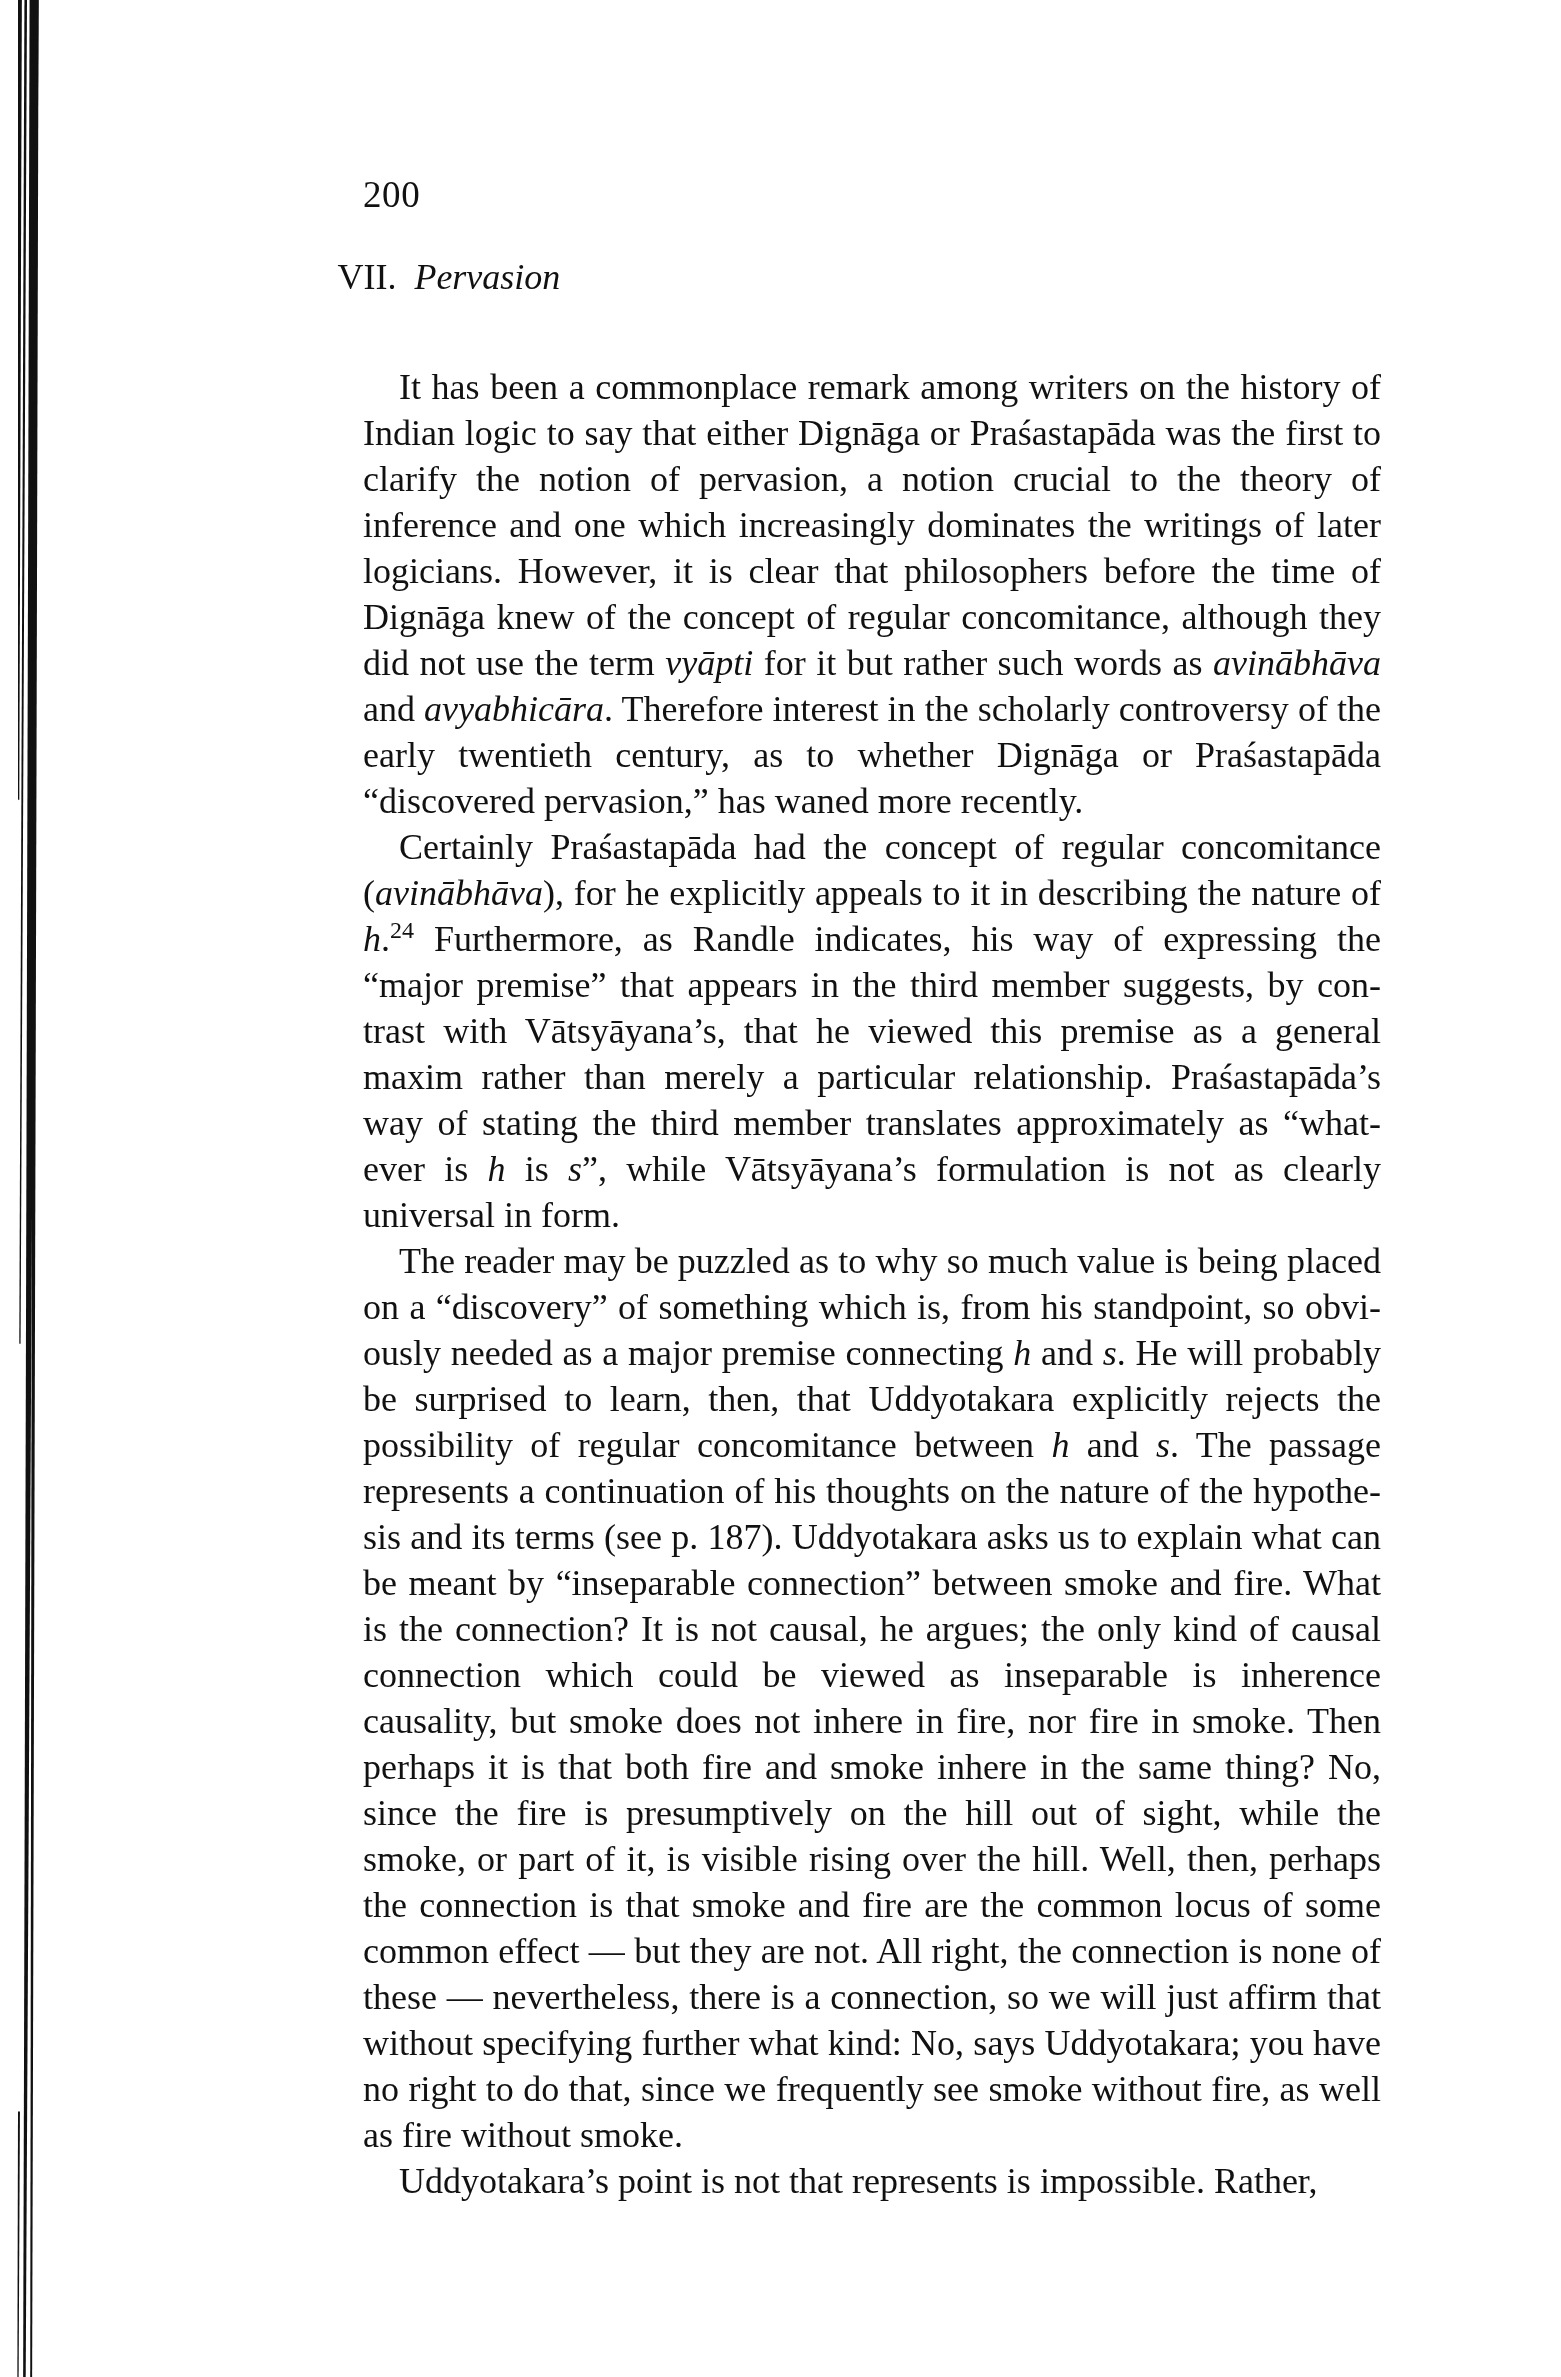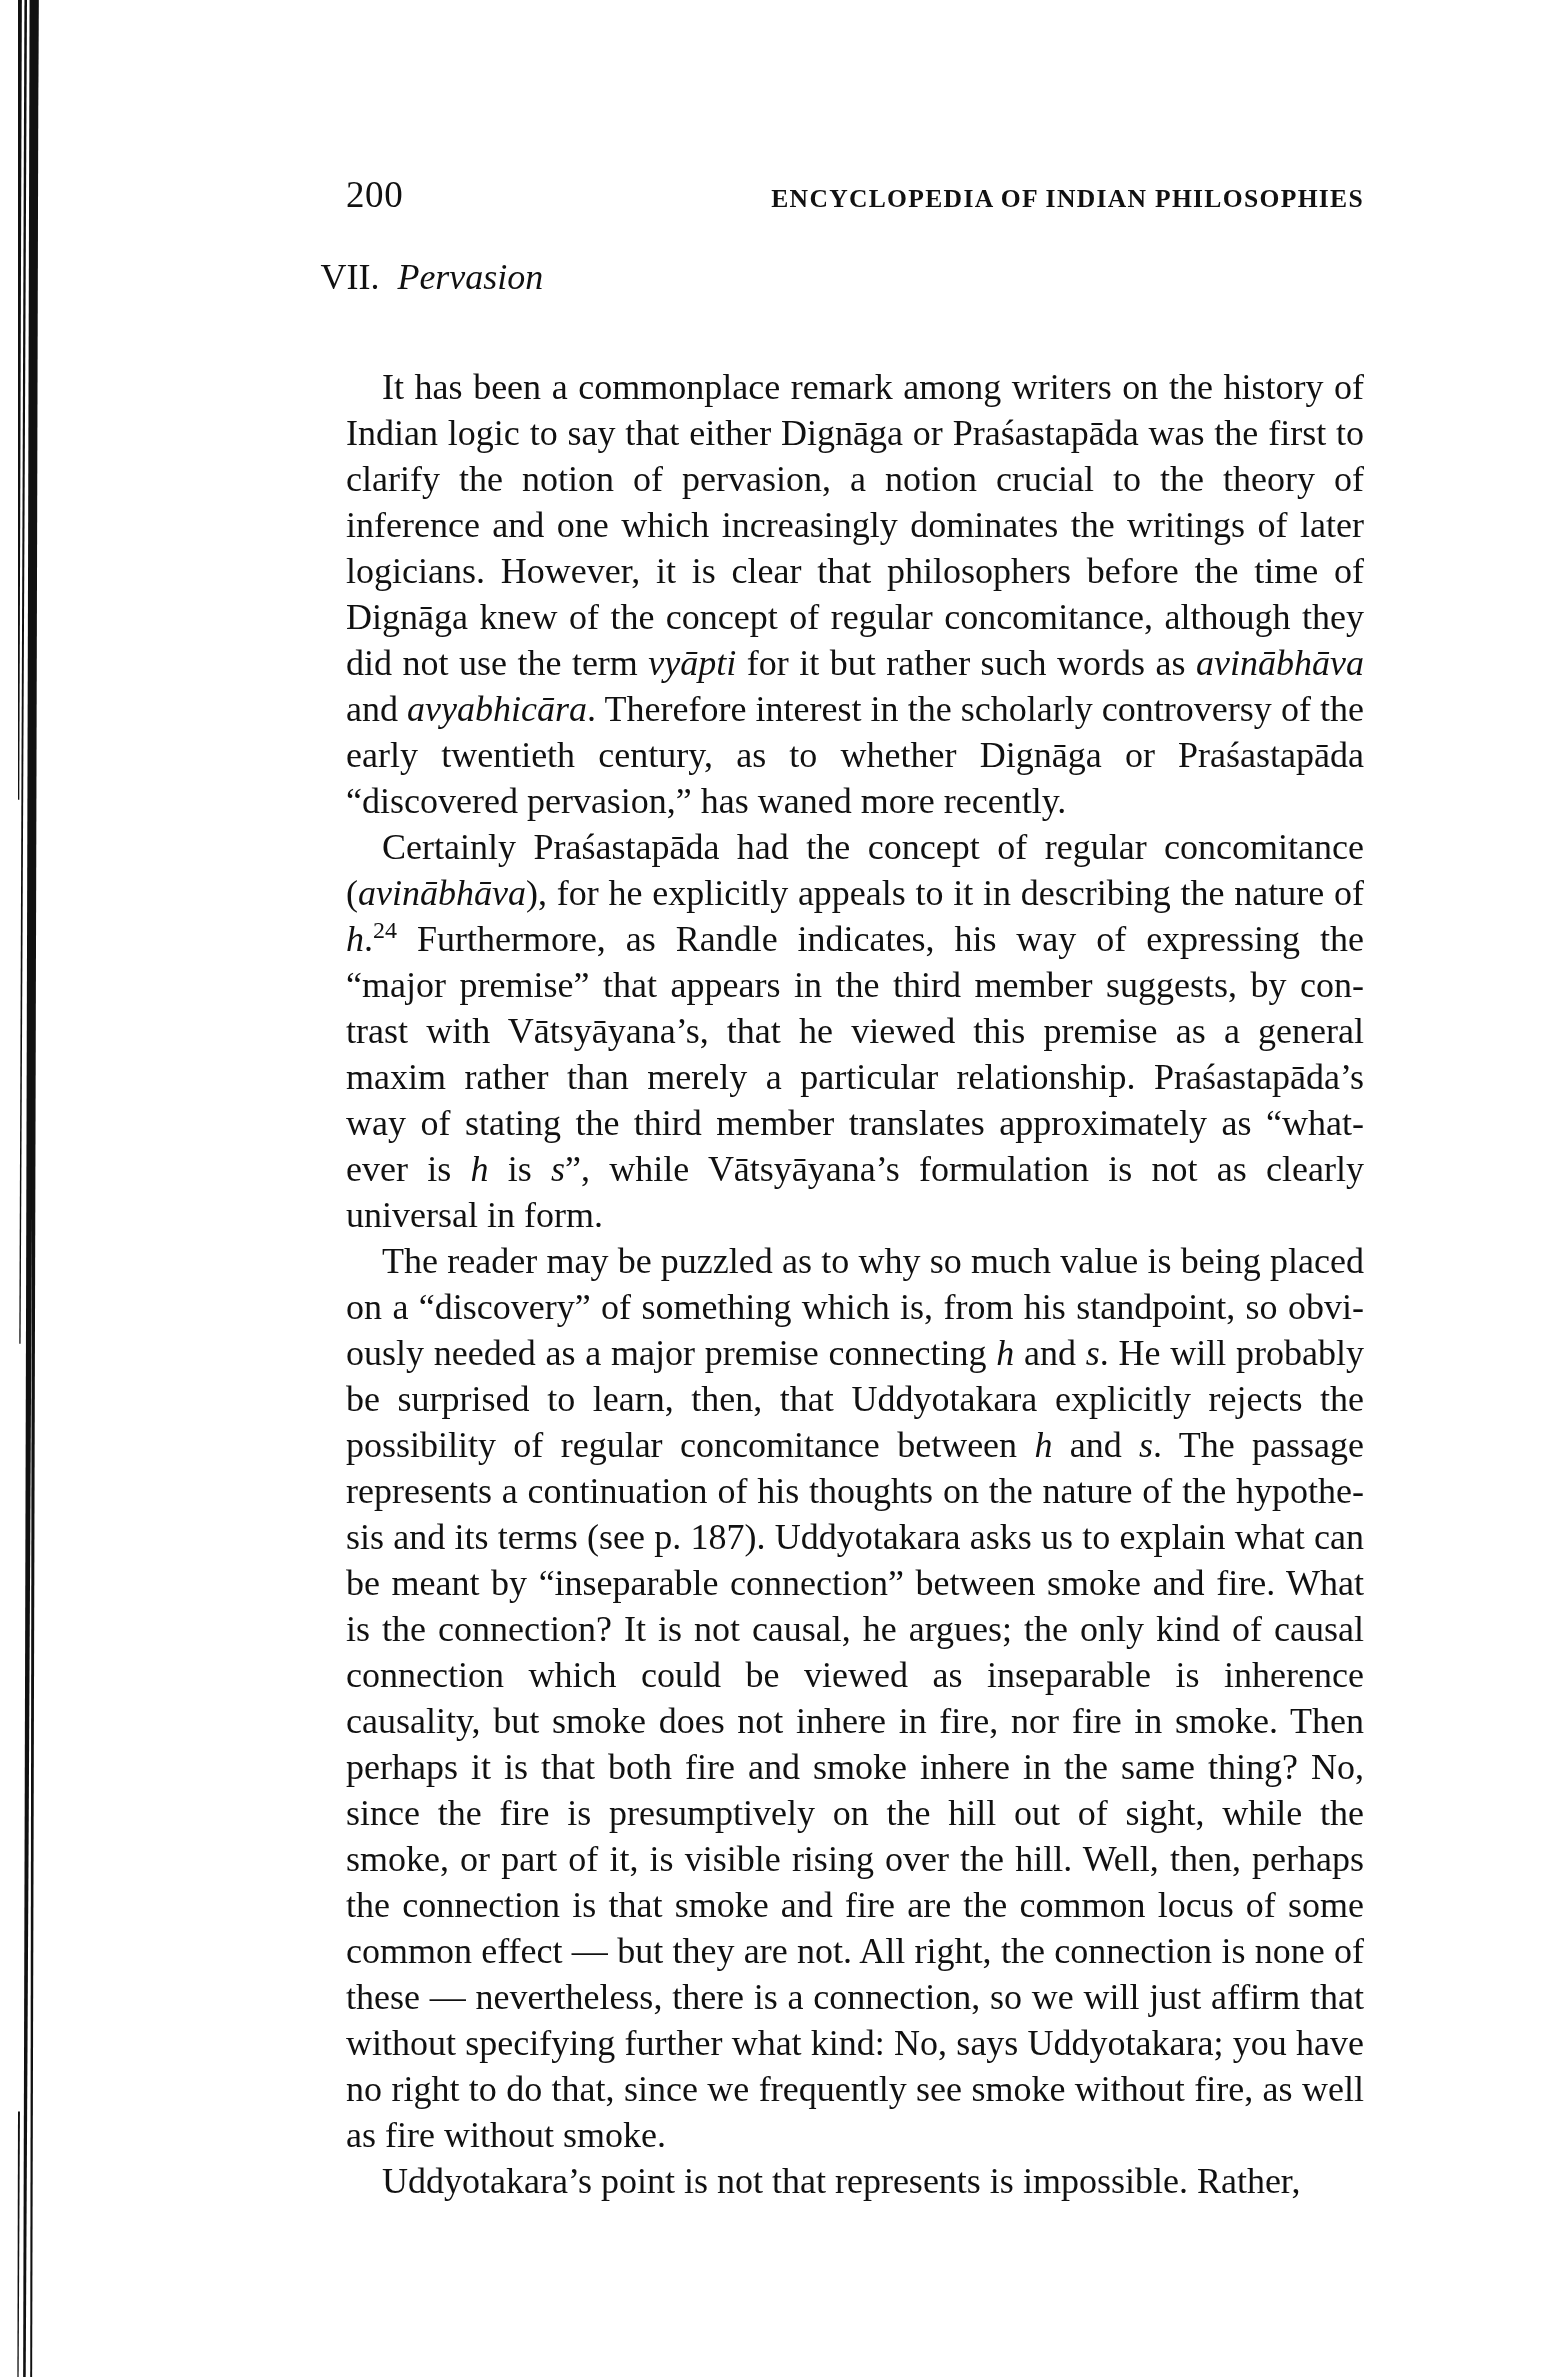--- a/index.html
+++ b/index.html
@@ -5,21 +5,21 @@
     html, body { margin: 0; padding: 0; background: #ffffff; }
     body {
       width: 1562px; height: 2377px; position: relative; overflow: hidden;
       font-family: "Liberation Serif", "DejaVu Serif", serif; color: #111111;
     }
     .binding-edge {
       position: absolute; left: 0; top: 0; width: 45px; height: 2377px;
     }
     .binding-edge svg { width: 100%; height: 100%; display: block; }
     .page {
-      position: absolute; left: 346px; top: 173px; width: 1018px;
+      position: absolute; left: 363px; top: 173px; width: 1018px;
     }
     .running-head {
       display: flex; justify-content: space-between; align-items: baseline;
       height: 51px;
     }
     .page-number { font-size: 37px; letter-spacing: 0.6px; }
     .running-title {
       font-size: 25.6px; letter-spacing: 1.3px; font-weight: bold;
       font-variant: small-caps; text-transform: uppercase;
       margin-right: 0px;
@@ -48,21 +48,20 @@
     <path d="M38 0 L42 0 L32 2100 L30 2100 Z" fill="#111"></path>
     <path d="M46 0 L60 0 L40 3715 L36 3715 Z" fill="#111"></path>
     <path d="M52 0 L60 0 L50 3715 L47 3715 Z" fill="#111"></path>
     <path d="M28 3300 L31 3300 L29 3715 L27 3715 Z" fill="#111"></path>
   </svg>
 </div>
 
 <div class="page">
   <div class="running-head">
     <span class="page-number">200</span>
-    <span class="running-title">ENCYCLOPEDIA OF INDIAN PHILOSOPHIES</span>
   </div>
 
   <div class="section-heading">
     <span class="numeral">VII.</span>
     <span class="title">Pervasion</span>
   </div>
 
   <div class="body-text" id="body-text">
     <p class="first"><span>It has been a commonplace remark among writers on the history of Indian logic to say that either Dignāga or Praśastapāda was the first to clarify the notion of pervasion, a notion crucial to the theory of inference and one which increasingly dominates the writings of later logicians. However, it is clear that philosophers before the time of Dignāga knew of the concept of regular concomitance, although they did not use the term </span><i>vyāpti</i><span> for it but rather such words as </span><i>avinābhāva</i><span> and </span><i>avyabhicāra</i><span>. Therefore interest in the scholarly controversy of the early twentieth century, as to whether Dignāga or Praśastapāda “discovered pervasion,” has waned more recently.</span></p>
     <p><span>Certainly Praśastapāda had the concept of regular concomitance (</span><i>avinābhāva</i><span>), for he explicitly appeals to it in describing the nature of </span><i>h</i><span>.</span><sup>24</sup><span> Furthermore, as Randle indicates, his way of expressing the “major premise” that appears in the third member suggests, by con­trast with Vātsyāyana’s, that he viewed this premise as a general maxim rather than merely a particular relationship. Praśastapāda’s way of stating the third member translates approximately as “what­ever is </span><i>h</i><span> is </span><i>s</i><span>”, while Vātsyāyana’s formulation is not as clearly universal in form.</span></p>

